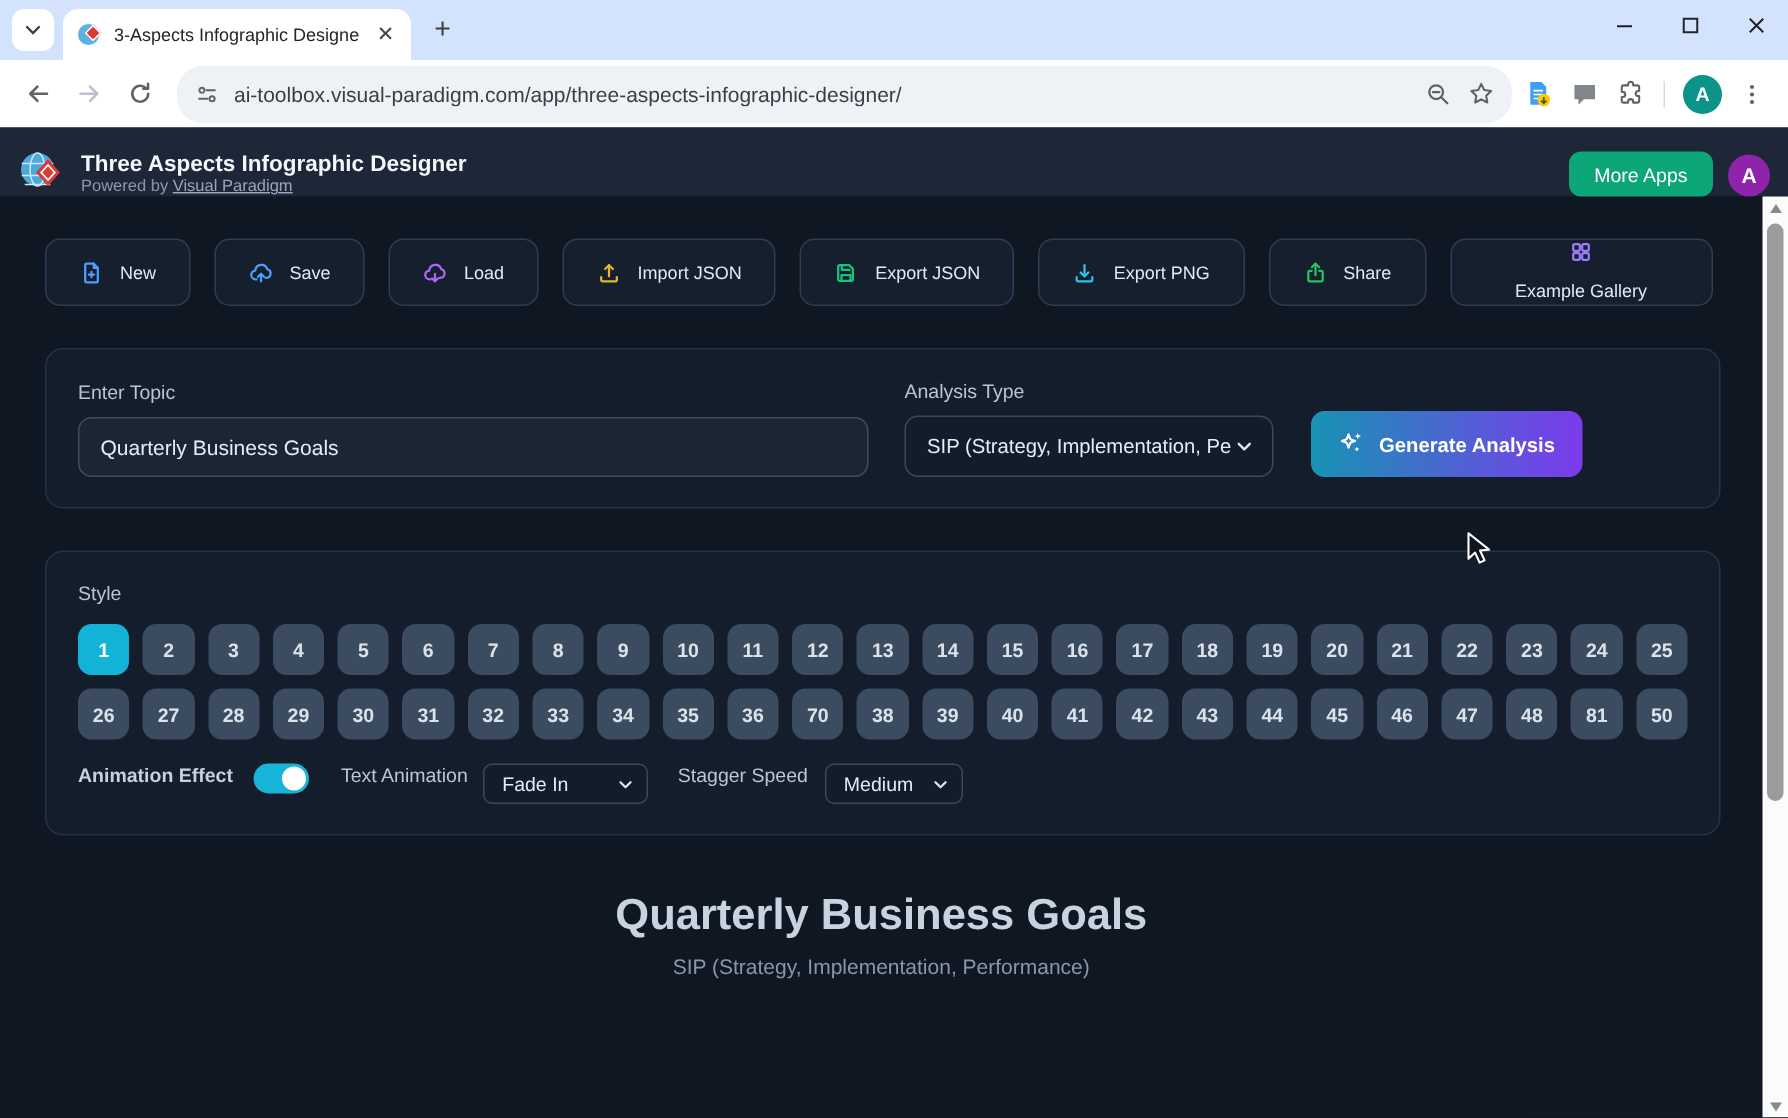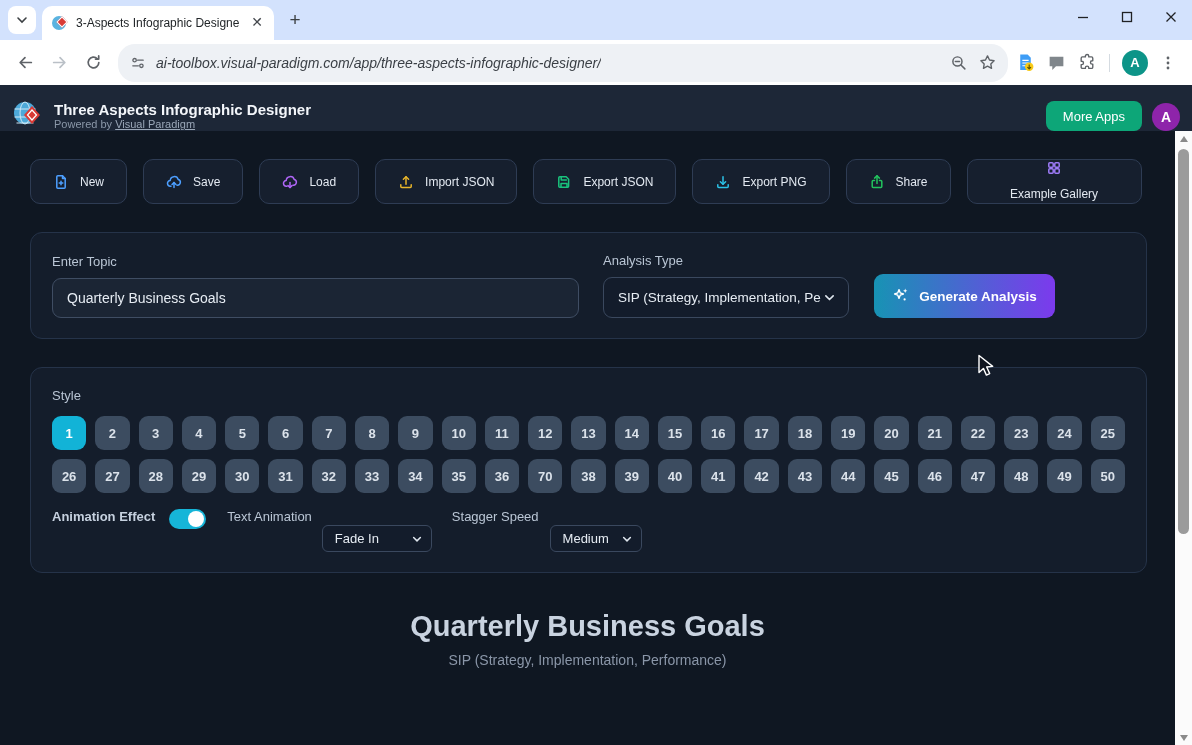--- a/index.html
+++ b/index.html
@@ -24,21 +24,21 @@
   .newtab { width:26px; height:26px; margin:0 0 7px 8px; font-size:19px; color:#3c4043; text-align:center;
             line-height:25px; border-radius:50%; cursor:pointer; }
   .win-controls { position:absolute; right:10px; top:0; height:34px; display:flex; gap:22px; align-items:center; }
   .winbtn { width:22px; height:22px; display:flex; align-items:center; justify-content:center; cursor:pointer; }
 
   
   .browser-toolbar { height:45px; background:#ffffff; display:flex; align-items:center; padding:0 10px; }
   .nav-icon { width:30px; height:30px; display:flex; align-items:center; justify-content:center;
               border-radius:50%; cursor:pointer; flex:0 0 30px; margin-right:4px; }
   .omnibox { flex:1; height:38px; background:#eef1f5; border-radius:17px; display:flex; align-items:center;
-             padding:0 12px; margin:0 8px 0 6px; min-width:0;font-style:italic; }
+             padding:0 12px; margin:0 8px 0 6px; min-width:0; }
   .omni-left { display:flex; align-items:center; gap:10px; flex:1; min-width:0; }
   .url-text { font-size:14px; color:#3a3f45; white-space:nowrap; overflow:hidden; }
   .omni-right { display:flex; align-items:center; gap:12px; }
   .ext-area { display:flex; align-items:center; gap:12px; padding-right:6px; }
   .tb-divider { width:1px; height:18px; background:#d5dbe1; }
   .tb-avatar { width:26px; height:26px; border-radius:50%; background:#0d9488; color:#fff; font-size:13px;
                font-weight:700; display:flex; align-items:center; justify-content:center; cursor:pointer; }
 
   
   .app-header { height:46px; background:#1d2737; display:flex; align-items:flex-end; padding:0 12px; gap:10px; }
@@ -96,21 +96,21 @@
   .style-label { font-size:13px; color:#b9c5d4; margin-bottom:13px; }
   .style-grid { display:grid; grid-template-columns:repeat(25,1fr); gap:9px; }
   .style-btn { height:34px; border:none; border-radius:9px; background:#3c4c60; color:#dbe2ea; font-size:13px;
                font-weight:700; cursor:pointer; font-family:inherit; }
   .style-btn.selected { background:#12b3d7; color:#fff; }
   .anim-row { display:flex; margin-top:16px; }
   .anim-label { font-size:13px; font-weight:700; color:#c6d1df; }
   .toggle { width:37px; height:20px; border-radius:10px; background:#16b5d8; position:relative; margin-left:14px;
             cursor:pointer; }
   .toggle .knob { position:absolute; right:2px; top:2px; width:16px; height:16px; border-radius:50%; background:#fff; }
-  .small-select { height:27px; border-radius:6px; font-size:13px; padding:0 8px 0 12px;margin-top:16px; }
+  .small-select { height:27px; border-radius:6px; font-size:13px; padding:0 8px 0 12px; }
   .lbl-textanim { margin-left:21px; font-weight:400; color:#bac6d5; }
   .sel-textanim { width:110px; margin-left:10px; }
   .lbl-stagger { margin-left:20px; font-weight:400; color:#bac6d5; }
   .sel-stagger { width:92px; margin-left:11px; }
 
   
   .preview { text-align:center; margin-top:37px; }
   .preview-title { font-size:29px; font-weight:700; color:#c9d3e0; }
   .preview-sub { font-size:14px; color:#8a96a8; margin-top:9px; }
 
@@ -375,21 +375,21 @@
             <button class="style-btn">39</button>
             <button class="style-btn">40</button>
             <button class="style-btn">41</button>
             <button class="style-btn">42</button>
             <button class="style-btn">43</button>
             <button class="style-btn">44</button>
             <button class="style-btn">45</button>
             <button class="style-btn">46</button>
             <button class="style-btn">47</button>
             <button class="style-btn">48</button>
-            <button class="style-btn">49</button>
+            <button class="style-btn">81</button>
             <button class="style-btn">50</button>
           </div>
         <div class="anim-row">
           <span class="anim-label">Animation Effect</span>
           <div class="toggle">
               <span class="knob"></span>
             </div>
           <span class="anim-label lbl-textanim">Text Animation</span>
           <div class="selectbox small-select sel-textanim">
             <span class="sel-text">Fade In</span>

